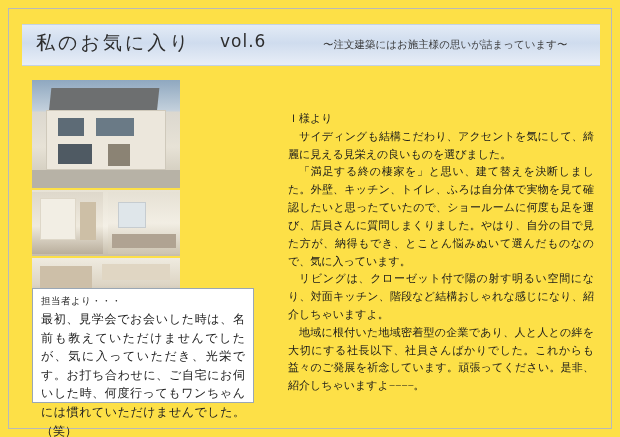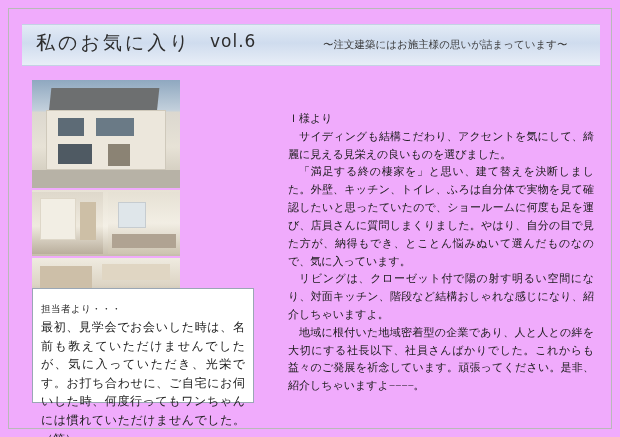--- a/index.html
+++ b/index.html
@@ -7,21 +7,21 @@
     padding: 0;
     background: #ffffff;
   }
   body {
     font-family: "Liberation Sans", sans-serif;
   }
   .page {
     position: relative;
     width: 620px;
     height: 437px;
-    background: #f0abfc;
+    background: #fde047;
     overflow: hidden;
     box-sizing: border-box;
   }
   .frame {
     position: absolute;
     left: 8px;
     top: 8px;
     width: 604px;
     height: 421px;
     border: 1px solid #b9b9b9;
@@ -43,21 +43,21 @@
     left: 36px;
     top: 30px;
     font-size: 19px;
     letter-spacing: 3px;
     color: #2d2d2d;
     font-family: "DejaVu Sans", "Liberation Sans", sans-serif;
     white-space: nowrap;
   }
   .header-vol {
     position: absolute;
-    left: 210px;
+    left: 220px;
     top: 31px;
     font-size: 17px;
     letter-spacing: 1px;
     color: #2d2d2d;
     font-family: "DejaVu Sans", "Liberation Sans", sans-serif;
     white-space: nowrap;
   }
   .header-sub {
     position: absolute;
     left: 294px;
@@ -220,21 +220,21 @@
   
   .note-box {
     position: absolute;
     left: 32px;
     top: 288px;
     width: 222px;
     height: 115px;
     border: 1px solid #9aa7b5;
     background: #ffffff;
     box-sizing: border-box;
-    padding: 14px 8px 6px 8px;
+    padding: 6px 8px 6px 8px;
   }
   .note-title {
     font-size: 9.5px;
     color: #222;
     font-family: "DejaVu Sans", "Liberation Sans", sans-serif;
     letter-spacing: 0.5px;
     margin-bottom: 2px;
   }
   .note-body {
     font-size: 12px;

